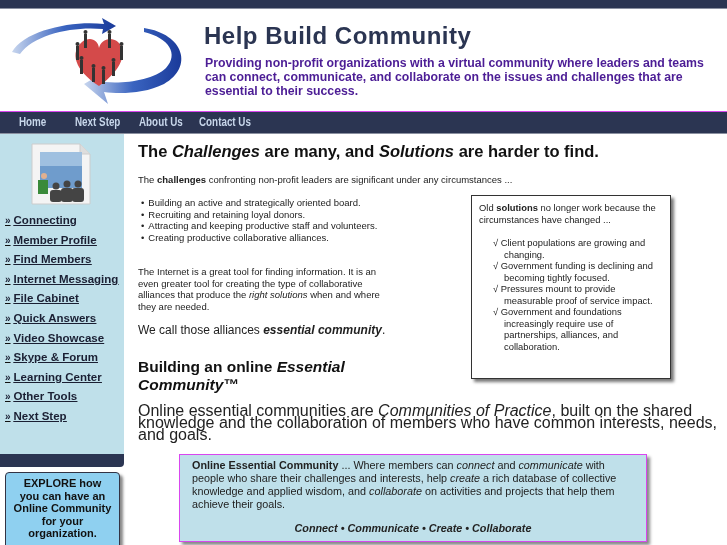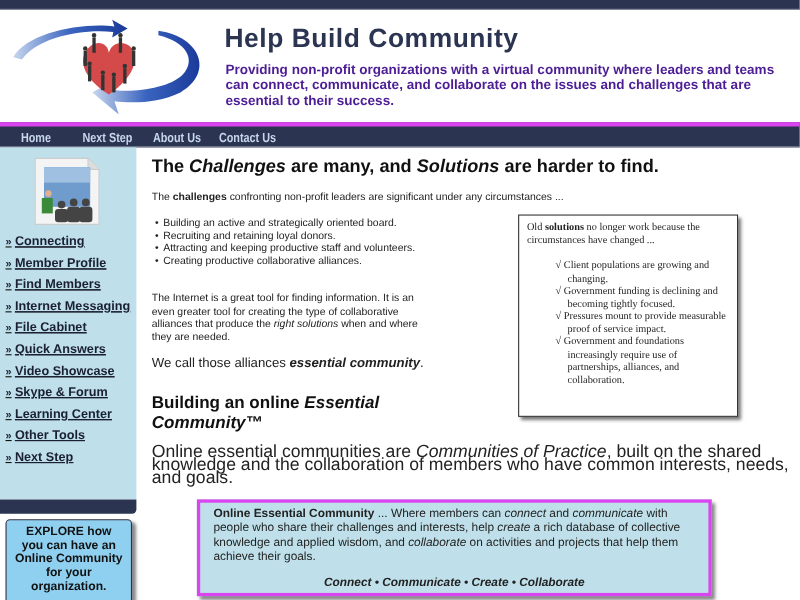--- a/index.html
+++ b/index.html
@@ -2,43 +2,43 @@
 <html><head>
   <meta charset="utf-8">
   <style>
     * { margin:0; padding:0; box-sizing:border-box; }
     html, body { width:727px; height:545px; overflow:hidden; background:#fff; font-family:"Liberation Sans", sans-serif; color:#111; }
     .topbar { position:absolute; left:0; top:0; width:727px; height:9px; background:#2b3552; border-bottom:1px solid #8a90a0; }
     .header { position:absolute; left:0; top:10px; width:727px; height:100px; background:#fff; }
     .logo { position:absolute; left:4px; top:2px; width:190px; height:96px; }
     .site-title { position:absolute; left:204px; top:12px; font-size:24px; font-weight:bold; color:#2b3552; letter-spacing:0.5px; }
     .tagline { position:absolute; left:205px; top:46px; width:510px; font-size:12.3px; font-weight:bold; color:#4c1d95; line-height:14px; }
-    .navbar { position:absolute; left:0; top:111px; width:727px; height:23px; background:#2b3552; border-top:4px solid #d946ef; border-bottom:1px solid #8a90a0; }
+    .navbar { position:absolute; left:0; top:111px; width:727px; height:23px; background:#2b3552; border-top:1px solid #d946ef; border-bottom:1px solid #8a90a0; }
     .nav-item { position:absolute; top:3px; font-size:12px; font-weight:bold; color:#c7d6ea; font-family:"Liberation Sans", sans-serif; transform:scaleX(0.82); transform-origin:left; letter-spacing:0; }
     .sidebar { position:absolute; left:0; top:134px; width:124px; height:320px; background:#bfe0ea; }
     .sidebar-foot { position:absolute; left:0; top:454px; width:124px; height:13px; background:#2b3552; border-radius:0 0 4px 0; }
     .side-icon { position:absolute; left:30px; top:8px; width:62px; height:64px; }
     .side-links { position:absolute; left:5px; top:80px; list-style:none;text-decoration:underline; }
     .side-links li { height:19.6px; font-size:11.5px; font-weight:bold; color:#1a1f33; white-space:nowrap; }
     .side-links li .bullet { font-size:10px; margin-right:3px; }
     .side-links li a { color:#1a1f33; text-decoration:underline; }
     .explore { position:absolute; left:5px; top:472px; width:115px; height:80px; background:#8fd0f0; border:1px solid #334; border-radius:4px; box-shadow:3px 3px 3px #888; text-align:center; font-size:11px; font-weight:bold; color:#111; line-height:12.5px; padding-top:4px; }
     .main { position:absolute; left:138px; top:134px; width:589px; }
     .h1 { position:absolute; left:0; top:8px; font-size:16.5px; font-weight:bold; white-space:nowrap; color:#111; }
     .p-intro { position:absolute; left:0; top:40px; font-size:9.5px; color:#222; white-space:nowrap; }
     .challenges { position:absolute; left:3px; top:63px; list-style:none; font-size:9.5px; color:#222; line-height:11.5px; }
     .challenges li::before { content:"\2022"; margin-right:4px; }
     .p-internet { position:absolute; left:0; top:132px; width:250px; font-size:9.5px; line-height:11.7px; color:#222; }
     .we-call { position:absolute; left:0; top:189px; font-size:12px; color:#222; white-space:nowrap; }
     .h2 { position:absolute; left:0; top:224px; width:260px; font-size:15.5px; font-weight:bold; line-height:18px; color:#111; }
     .p-online { position:absolute; left:0; top:271px; width:589px; font-size:16px; line-height:12px; color:#222; }
-    .solutions-box { position:absolute; left:471px; top:195px; width:200px; height:184px; background:#fff; border:1px solid #333; box-shadow:3px 3px 3px #777; padding:6px 7px; font-size:9.4px; line-height:11.5px; color:#222;font-family:Liberation Serif, serif; }
+    .solutions-box { position:absolute; left:471px; top:195px; width:200px; height:184px; background:#fff; border:1px solid #333; box-shadow:3px 3px 3px #777; padding:6px 7px; font-size:9.4px; line-height:11.5px; color:#222; }
     .solutions-box ul { list-style:none; margin-top:12px; }
-    .solutions-box li { padding-left:17px; text-indent:-11px; margin-left:20px; }
-    .essential-box { position:absolute; left:179px; top:454px; width:468px; height:88px; background:#bfe0ea; border:3px solid #d946ef; box-shadow:3px 3px 3px #888; padding:4px 12px; font-size:10.8px; line-height:13px; color:#222; }
+    .solutions-box li { padding-left:17px; text-indent:-11px; margin-left:8px; }
+    .essential-box { position:absolute; left:179px; top:454px; width:468px; height:88px; background:#bfe0ea; border:1px solid #d946ef; box-shadow:3px 3px 3px #888; padding:4px 12px; font-size:10.8px; line-height:13px; color:#222; }
     .essential-box .motto { margin-top:11px; text-align:center; font-weight:bold; font-style:italic; font-size:10.8px; }
   </style>
 </head>
 <body>
 
 <div class="topbar"></div>
 
 <div class="header">
   <svg class="logo" viewBox="0 0 190 96">
     <defs>

